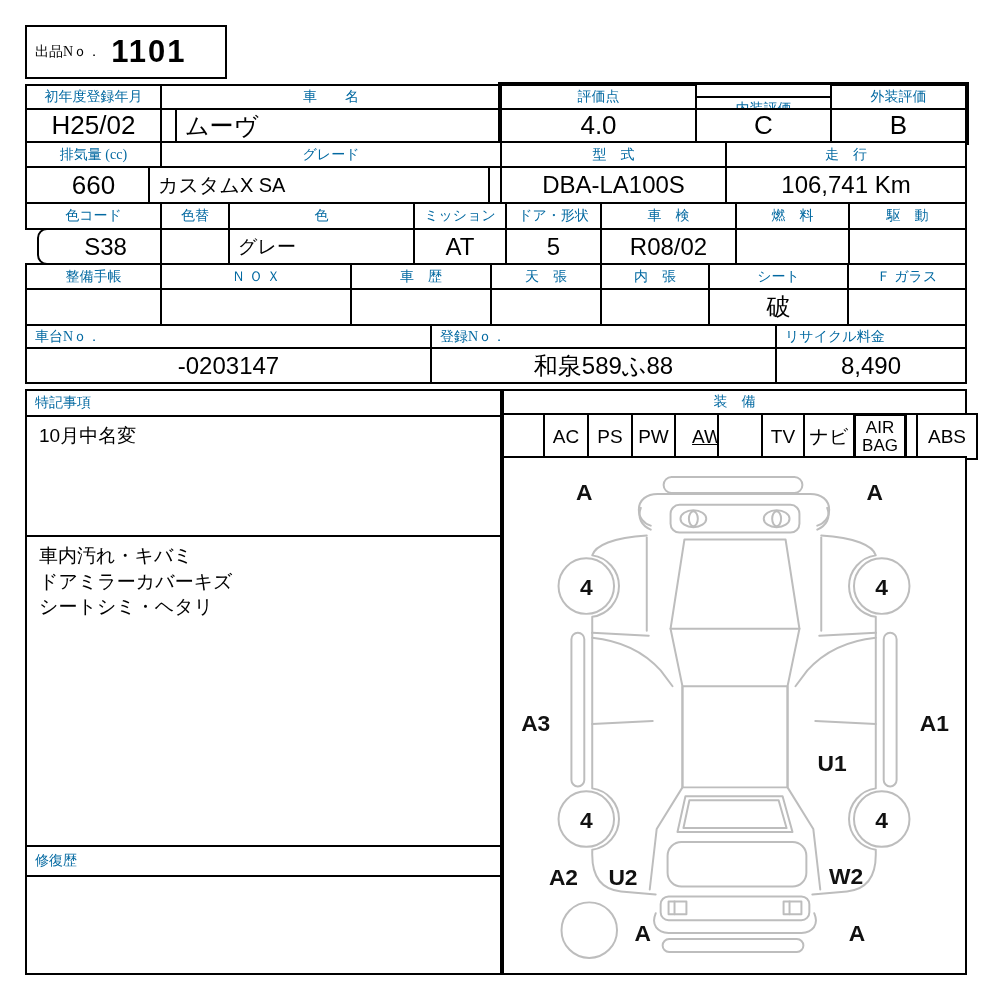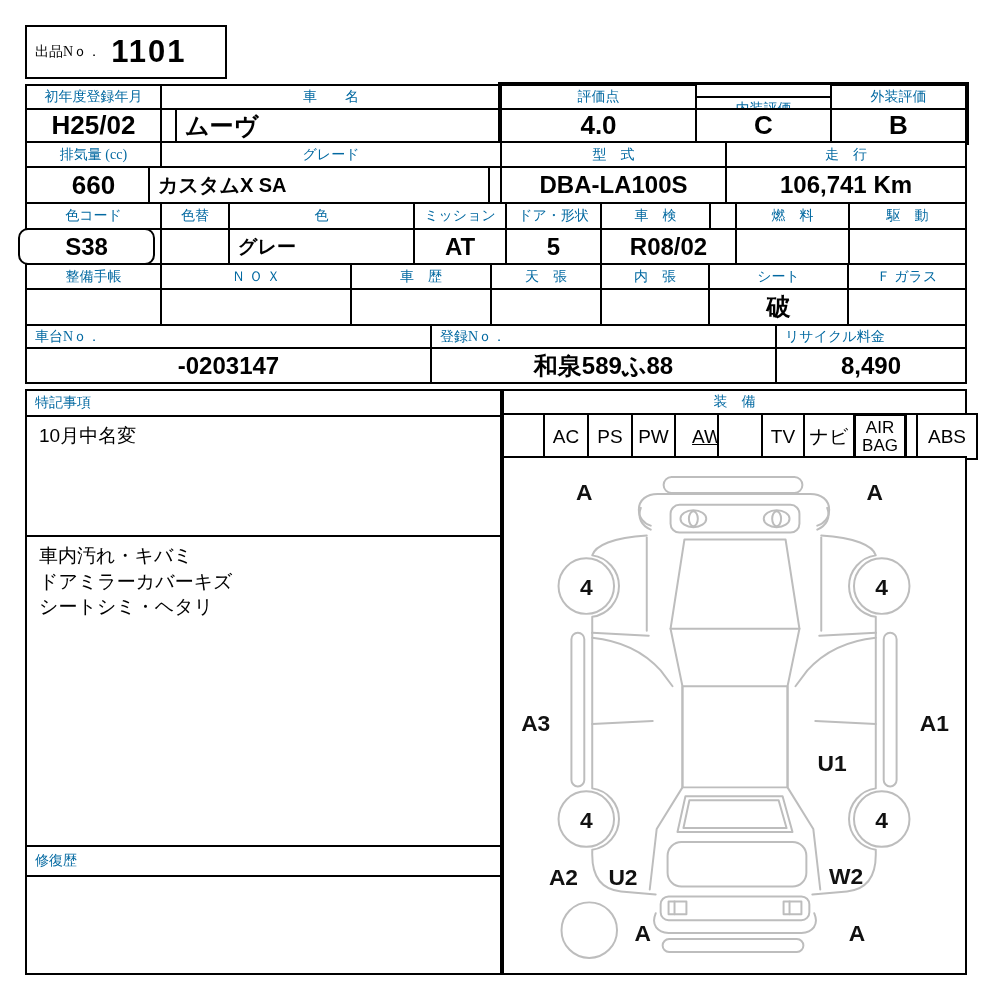--- a/index.html
+++ b/index.html
@@ -7,21 +7,21 @@
     width:1000px;height:1000px;position:relative;background:#ffffff;
     font-family:"Liberation Sans",sans-serif;color:#000;
   }
   .c{
     position:absolute;box-sizing:border-box;border:2px solid #000;background:#fff;
     display:flex;align-items:center;justify-content:center;overflow:hidden;
     white-space:pre;
   }
   .lbl{font-family:"Liberation Serif",serif;font-size:14px;font-weight:normal;color:#0369a1;}
   .lblL{justify-content:flex-start;padding-left:8px;}
-  .val{font-weight:bold;font-size:24px;}
+  .val{font-weight:normal;font-size:24px;}
   .vL{justify-content:flex-start;padding-left:8px;}
   .v26{font-size:26px;}
   .v20{font-size:20px;}
   .v19{font-size:19px;}
   .notes{
     display:block;font-size:19px;font-weight:normal;text-align:left;
     padding:6px 12px;line-height:1.35;white-space:normal;
   }
   .thickbox{
     position:absolute;box-sizing:border-box;border:3px solid #000;background:transparent;
@@ -66,25 +66,25 @@
 <div class="c val v26" style="left:25px;top:166px;width:137px;height:38px;">660</div>
 <div class="c val vL v20" style="left:148px;top:166px;width:342px;height:38px;">カスタムX SA</div>
 <div class="c val" style="left:500px;top:166px;width:227px;height:38px;">DBA-LA100S</div>
 <div class="c val" style="left:725px;top:166px;width:242px;height:38px;">106,741 Km</div>
 
 <div class="c lbl" style="left:25px;top:202px;width:137px;height:28px;">色コード</div>
 <div class="c lbl" style="left:160px;top:202px;width:70px;height:28px;">色替</div>
 <div class="c lbl" style="left:228px;top:202px;width:187px;height:28px;">色</div>
 <div class="c lbl" style="left:413px;top:202px;width:94px;height:28px;">ミッション</div>
 <div class="c lbl" style="left:505px;top:202px;width:97px;height:28px;">ドア・形状</div>
-<div class="c lbl" style="left:600px;top:202px;width:111px;height:28px;">車　検</div>
+<div class="c lbl" style="left:600px;top:202px;width:137px;height:28px;">車　検</div>
 <div class="c lbl" style="left:735px;top:202px;width:115px;height:28px;">燃　料</div>
 <div class="c lbl" style="left:848px;top:202px;width:119px;height:28px;">駆　動</div>
 
-<div class="c val" style="left:18px;top:228px;width:137px;height:37px;border-radius:10px;">S38</div>
+<div class="c val" style="left:37px;top:228px;width:137px;height:37px;border-radius:10px;">S38</div>
 <div class="c val" style="left:160px;top:228px;width:70px;height:37px;"></div>
 <div class="c val vL v19" style="left:228px;top:228px;width:187px;height:37px;">グレー</div>
 <div class="c val" style="left:413px;top:228px;width:94px;height:37px;">AT</div>
 <div class="c val" style="left:505px;top:228px;width:97px;height:37px;">5</div>
 <div class="c val" style="left:600px;top:228px;width:137px;height:37px;">R08/02</div>
 <div class="c val" style="left:735px;top:228px;width:115px;height:37px;"></div>
 <div class="c val" style="left:848px;top:228px;width:119px;height:37px;"></div>
 
 <div class="c lbl" style="left:25px;top:263px;width:137px;height:27px;">整備手帳</div>
 <div class="c lbl" style="left:160px;top:263px;width:192px;height:27px;">Ｎ Ｏ Ｘ</div>

